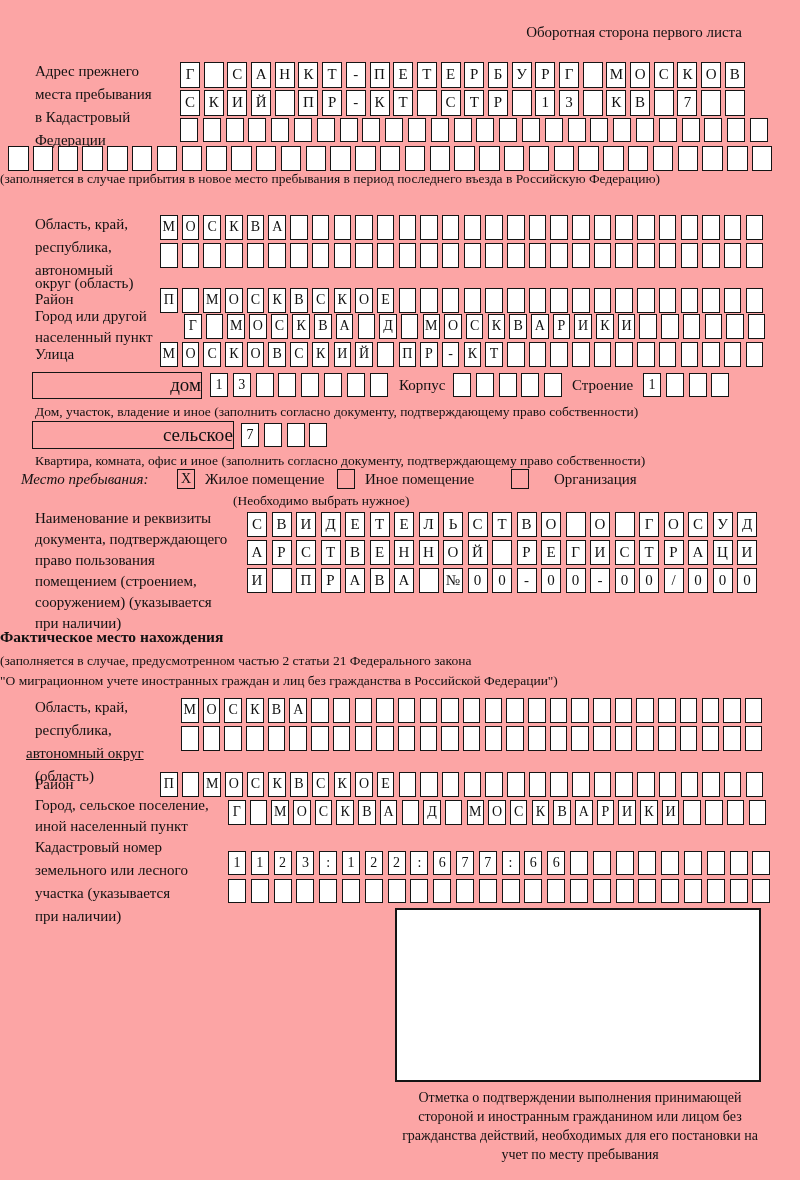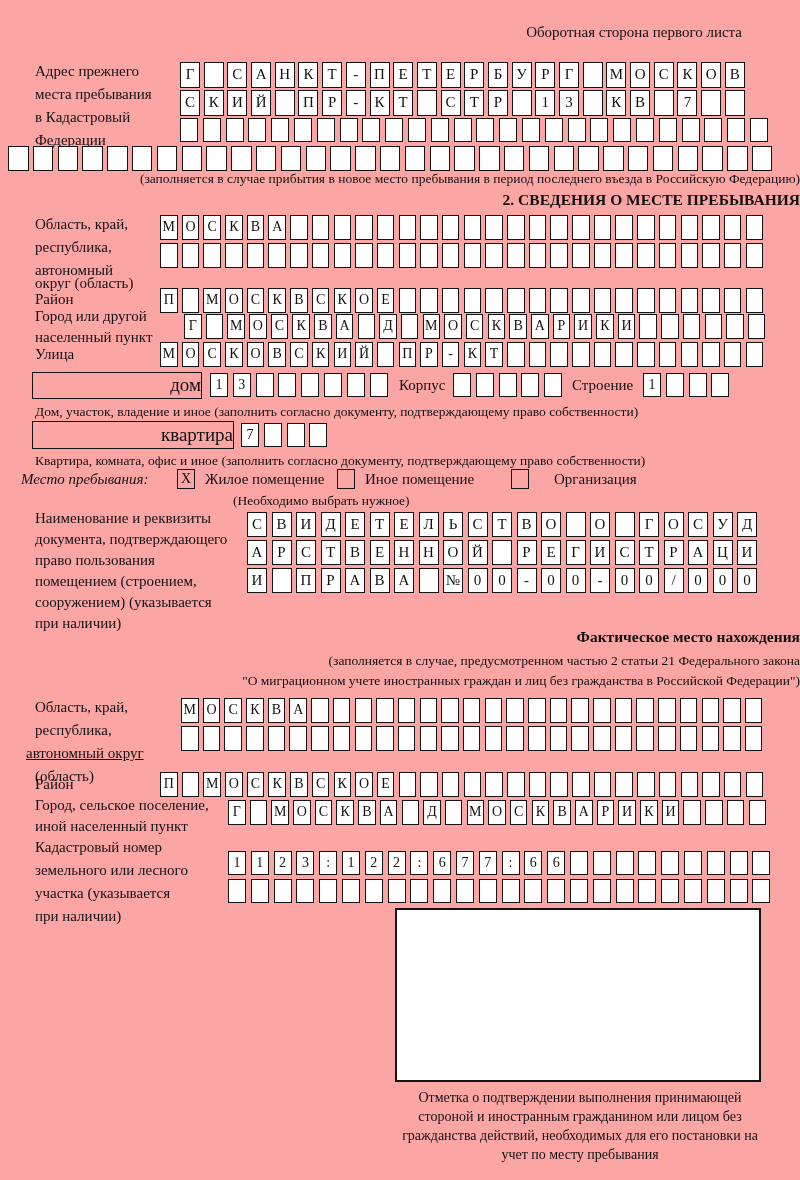--- a/index.html
+++ b/index.html
@@ -1,21 +1,21 @@
 <!DOCTYPE html>
 <html><head>
 <meta charset="utf-8">
 <style>
   html,body{margin:0;padding:0;background:#fff;}
   .page{position:relative;width:800px;height:1180px;background:#fca5a5;
         font-family:"Liberation Serif",serif;color:#111;overflow:hidden;}
   .lbl{position:absolute;font-size:15px;white-space:nowrap;}
   .small{font-size:13.5px;}
   .bold{font-weight:bold;}
-  .centerw{position:absolute;left:0;width:100%;text-align:right;white-space:nowrap;}
+  .centerw{position:absolute;left:0;width:100%;text-align:left;white-space:nowrap;}
   .row{position:absolute;display:flex;}
   .cell{box-sizing:border-box;flex:none;border:1.6px solid #141414;background:#fff;
         text-align:center;overflow:hidden;}
   .p237 .cell{width:20px;height:26px;margin-right:3.7px;font-size:15px;line-height:23px;}
   .p245 .cell{width:20px;height:25px;margin-right:4.5px;font-size:15px;line-height:22px;}
   .p248 .cell{width:20.5px;height:25px;margin-right:4.3px;font-size:15px;line-height:22px;}
   .p228 .cell{width:18px;height:24px;margin-right:4.8px;font-size:14px;line-height:21px;}
   .p217 .cell{width:17.5px;height:25px;margin-right:4.2px;font-size:14px;line-height:22px;}
   .lblbox{position:absolute;box-sizing:border-box;border:1.6px solid #141414;
           text-align:right;font-size:19px;}
@@ -145,21 +145,20 @@
       <span class="cell"></span>
       <span class="cell"></span>
       <span class="cell"></span>
       <span class="cell"></span>
       <span class="cell"></span>
       <span class="cell"></span>
     </div>
 
   <div class="centerw small" style="top:171px;">(заполняется в случае прибытия в новое место пребывания в период последнего въезда в Российскую Федерацию)</div>
 
-  <div class="centerw bold" style="top:191px;font-size:15.5px;">2. СВЕДЕНИЯ О МЕСТЕ ПРЕБЫВАНИЯ</div>
 
   <div class="lbl" style="left:35px;top:216px;">Область, край,</div>
   <div class="lbl" style="left:35px;top:239px;">республика,</div>
   <div class="lbl" style="left:35px;top:262px;">автономный</div>
   <div class="lbl" style="left:35px;top:275px;">округ (область)</div>
   <div class="row p217" style="left:160px;top:215px;">
       <span class="cell">М</span>
       <span class="cell">О</span>
       <span class="cell">С</span>
       <span class="cell">К</span>
@@ -336,21 +335,21 @@
     </div>
   <div class="lbl" style="left:572px;top:377px;">Строение</div>
   <div class="row p228" style="left:643px;top:373px;">
       <span class="cell">1</span>
       <span class="cell"></span>
       <span class="cell"></span>
       <span class="cell"></span>
     </div>
   <div class="lbl small" style="left:35px;top:404px;">Дом, участок, владение и иное (заполнить согласно документу, подтверждающему право собственности)</div>
 
-  <div class="lblbox" style="left:32px;top:421px;width:202px;height:28px;line-height:25px;">квартира</div>
+  <div class="lblbox" style="left:32px;top:421px;width:202px;height:28px;line-height:25px;">сельское</div>
   <div class="row p228" style="left:241px;top:423px;">
       <span class="cell">7</span>
       <span class="cell"></span>
       <span class="cell"></span>
       <span class="cell"></span>
     </div>
   <div class="lbl small" style="left:35px;top:453px;">Квартира, комната, офис и иное (заполнить согласно документу, подтверждающему право собственности)</div>
 
   <div class="lbl" style="left:21px;top:471px;font-style:italic;">Место пребывания:</div>
   <div class="chk" style="left:177px;top:469px;">X</div>

